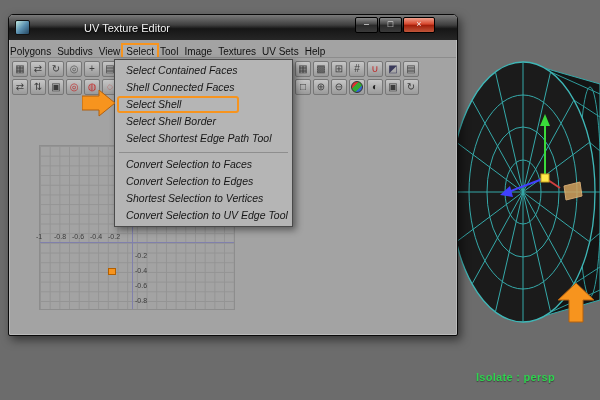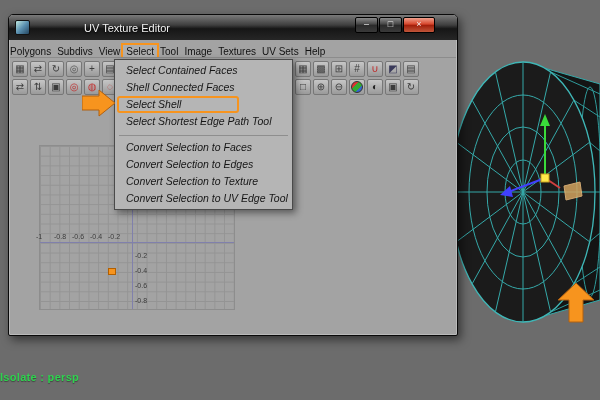--- a/index.html
+++ b/index.html
@@ -2,21 +2,21 @@
 <html><head>
 <meta charset="utf-8">
 <style>
   html,body{margin:0;padding:0;background:#555;}
   .stage{position:relative;width:600px;height:400px;background:#6c6c6c;overflow:hidden;
          font-family:"Liberation Sans",sans-serif;}
 
   
   #cyl-svg{position:absolute;left:438px;top:50px;}
 
-  .isolate{position:absolute;left:0;width:555px;top:371px;text-align:left;
+  .isolate{position:absolute;left:0;width:555px;top:371px;text-align:right;
            color:#2fd24f;font-size:11px;font-weight:bold;letter-spacing:.3px;
            text-shadow:0 1px 1px rgba(0,0,0,.4);}
 
   
   .window{position:absolute;left:8px;top:14px;width:448px;height:320px;background:#a3a3a3;
           border:1px solid #0a0a0a;border-radius:5px 5px 2px 2px;
           box-shadow:3px 4px 10px rgba(0,0,0,.5), inset 0 0 0 1px rgba(255,255,255,.25);}
   .titlebar{position:absolute;left:0;top:0;right:0;height:25px;border-radius:4px 4px 0 0;
             background:linear-gradient(#7a7a7a,#3f3f3f 40%,#161616 55%,#262626 100%);
             display:flex;align-items:center;padding:0 6px;box-sizing:border-box;}
@@ -248,25 +248,26 @@
           <span class="grid-label" style="left: 95px; top: 136px;">-0.6</span>
           <span class="grid-label" style="left: 95px; top: 151px;">-0.8</span>
         </div>
       <div class="uv-marker"></div>
     </div>
 
     <div class="dropdown" id="select-menu">
         <div class="menu-item">Select Contained Faces</div>
         <div class="menu-item">Shell Connected Faces</div>
         <div class="menu-item">Select Shell<span class="hl-box"></span></div>
+        <div class="menu-item">Select Shell Border</div>
         <div class="menu-item">Select Shortest Edge Path Tool</div>
         <div class="menu-sep"></div>
         <div class="menu-item">Convert Selection to Faces</div>
         <div class="menu-item">Convert Selection to Edges</div>
-        <div class="menu-item">Convert Selection to Texture</div>
+        <div class="menu-item">Shortest Selection to Vertices</div>
         <div class="menu-item">Convert Selection to UV Edge Tool</div>
       </div>
   </div>
 
   <svg id="arrow-menu" class="arrow-svg" width="36" height="28" viewBox="0 0 36 28">
     <polygon points="0,6 17,6 17,0 33,13 17,26 17,20 0,20" fill="#f7941e" stroke="#b06010" stroke-width="1"></polygon>
   </svg>
   <svg id="arrow-cyl" class="arrow-svg" width="40" height="45" viewBox="0 0 40 45">
     <polygon points="20,3 2,20 13,20 13,42 27,42 27,20 38,20" fill="#f7941e" stroke="#b06010" stroke-width="1"></polygon>
   </svg>

